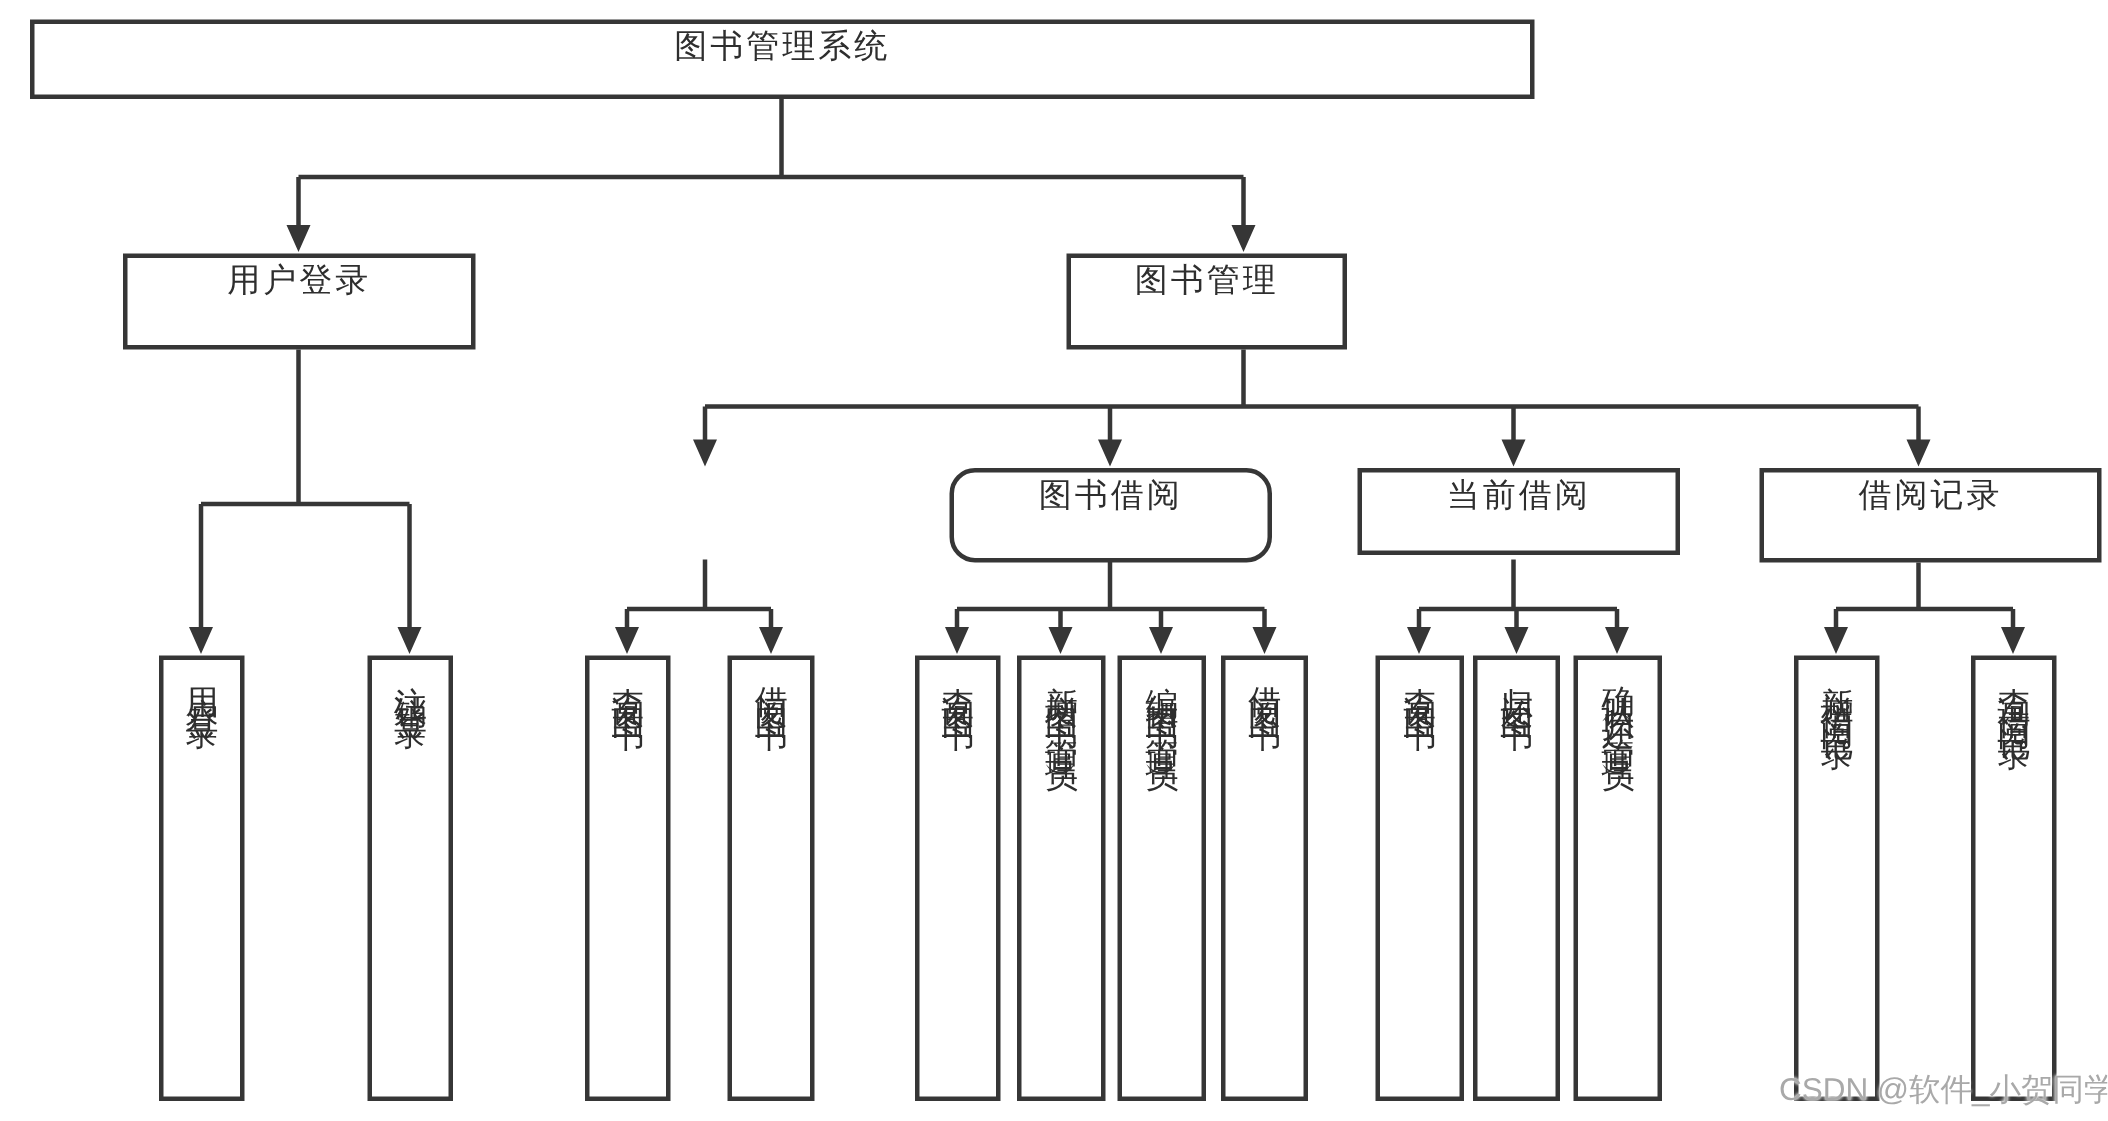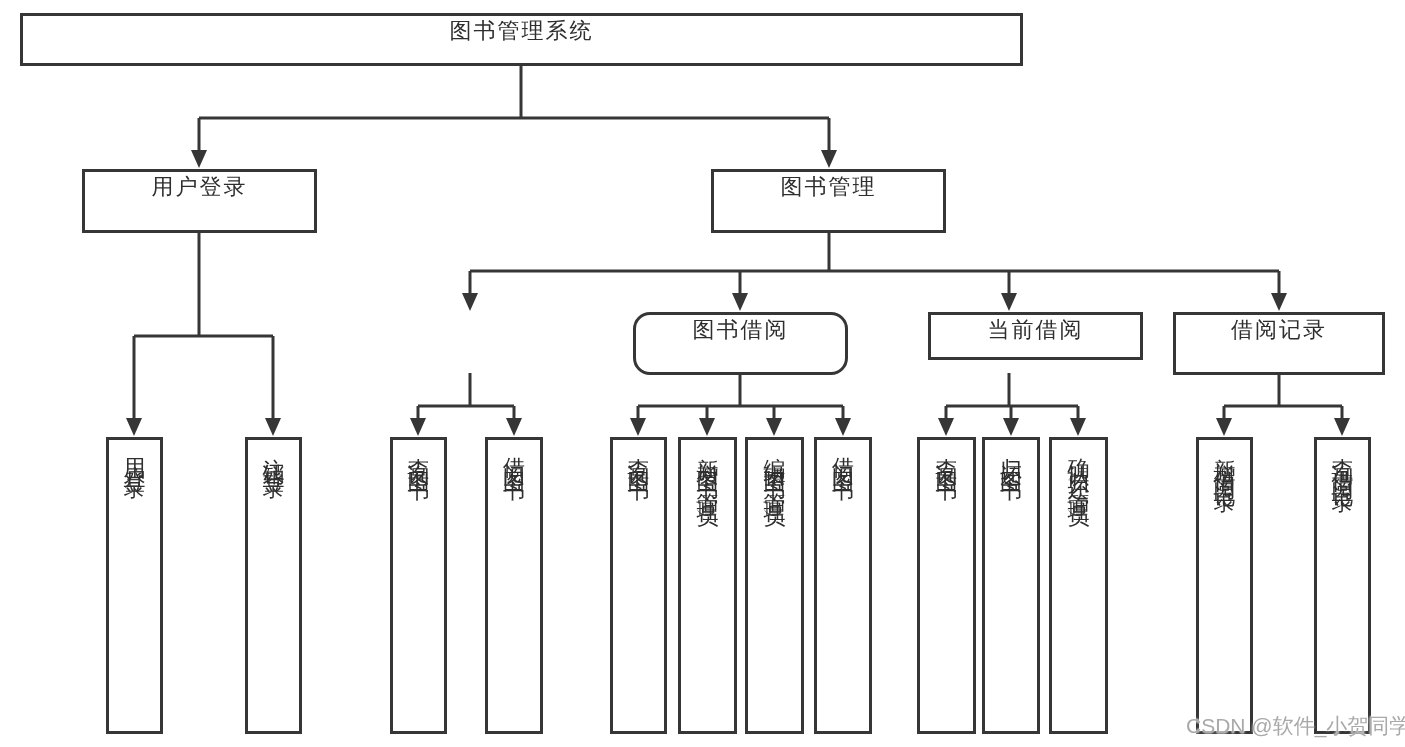--- a/index.html
+++ b/index.html
@@ -90,31 +90,31 @@
              M1334 418 L1350 418 L1342 436 Z"></path>
   </svg>
 
   <div class="box h-box" style="left:20px; top:13px; width:1003px; height:53px;">
     <span>图书管理系统</span>
   </div>
 
   <div class="box h-box" style="left:82px; top:169px; width:235px; height:64px;">
     <span>用户登录</span>
   </div>
-  <div class="box h-box" style="left:711px; top:169px; width:235px; height:64px;">
+  <div class="box h-box" style="left:711px; top:169px; width:187px; height:64px;">
     <span>图书管理</span>
   </div>
 
   <div class="box h-box" style="left:633px; top:312px; width:215px; height:63px;border-radius:17px;">
     <span>图书借阅</span>
   </div>
-  <div class="box h-box" style="left:928px; top:312px; width:215px; height:48px;">
+  <div class="box h-box" style="left:905px; top:312px; width:215px; height:58px;">
     <span>当前借阅</span>
   </div>
-  <div class="box h-box" style="left:1173px; top:312px; width:212px; height:63px;">
+  <div class="box h-box" style="left:1173px; top:312px; width:228px; height:63px;">
     <span>借阅记录</span>
   </div>
 
   <div class="box v-box" style="left:106px; top:437px; width:57px; height:297px;">
     <span>用户登录</span>
   </div>
   <div class="box v-box" style="left:245px; top:437px; width:57px; height:297px;">
     <span>注销登录</span>
   </div>
 

